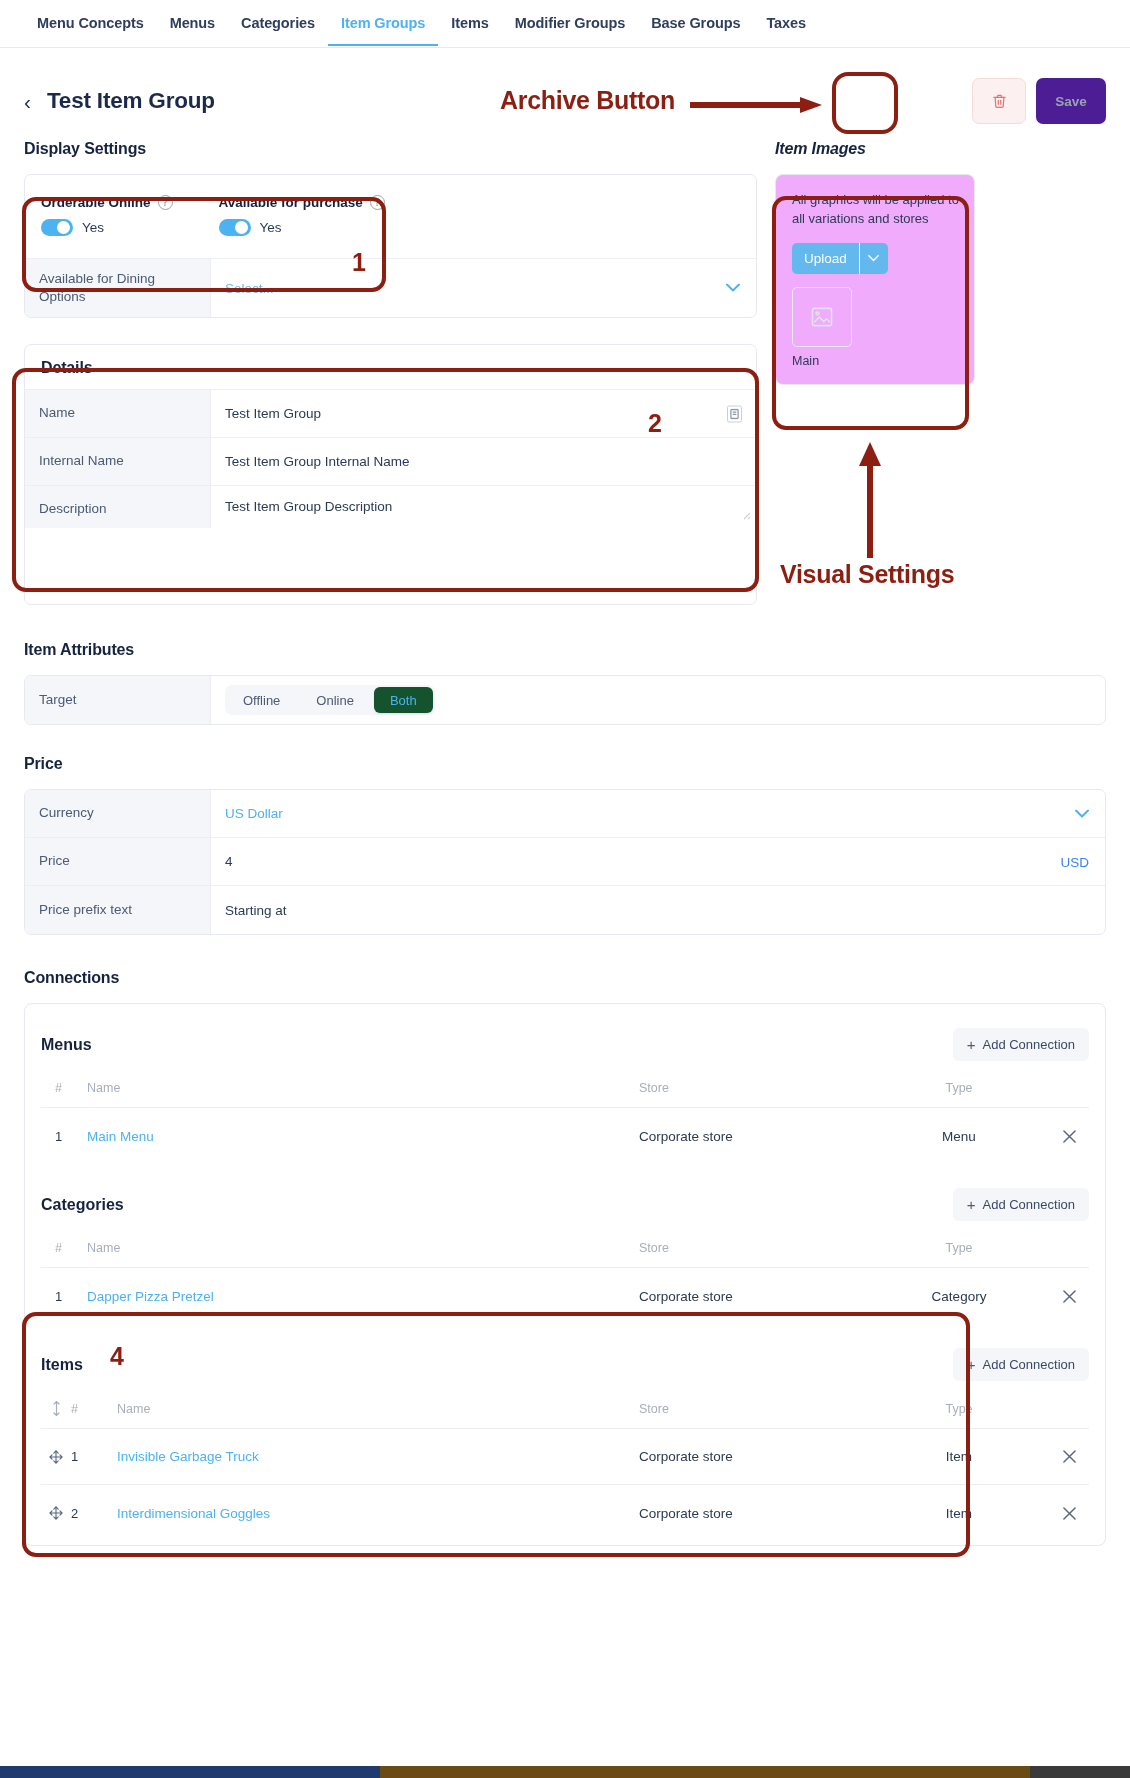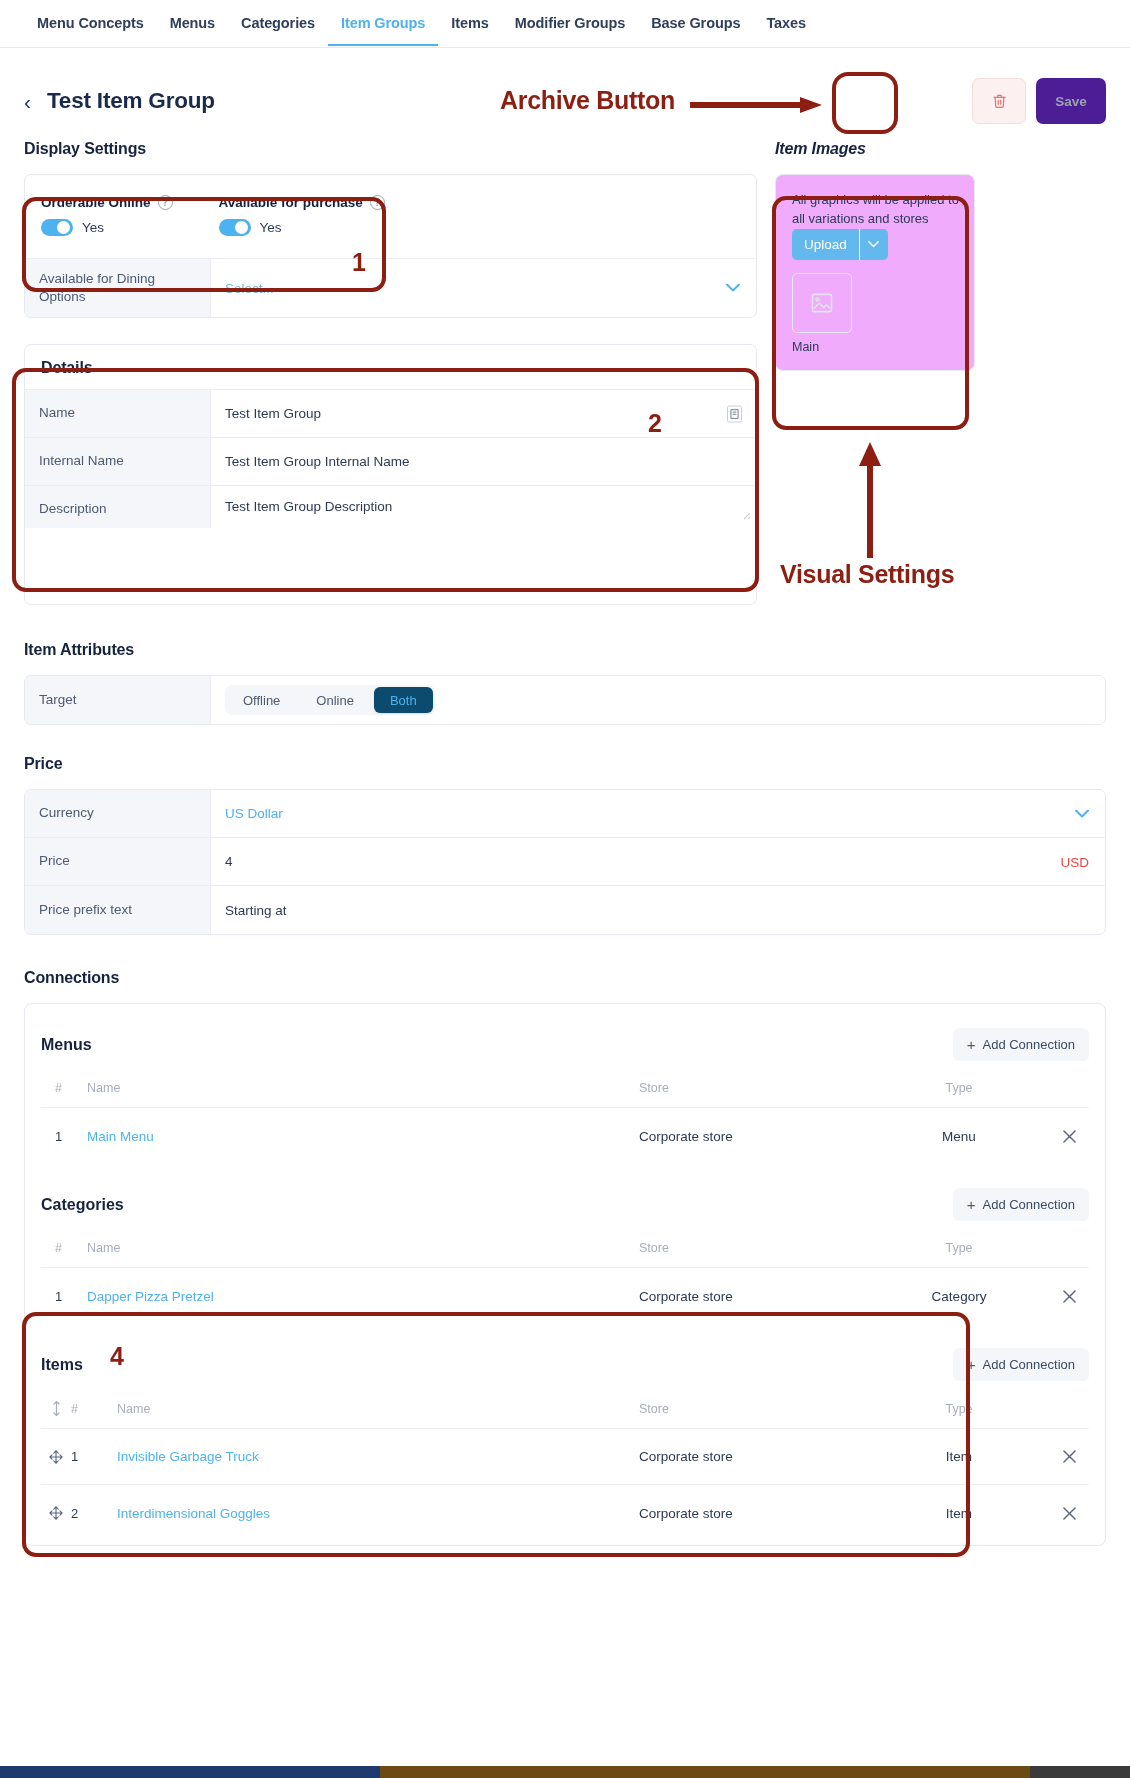--- a/index.html
+++ b/index.html
@@ -156,21 +156,21 @@
     background:#fff;
   }
 
   
   .imgbox {
     border: 1px solid #e6e9ef; border-radius: 8px;
     padding: 16px 15px 16px 16px;
     background: #f0abfc;
   }
   .imgnote { font-size: 13px; color: #2b3a55; line-height: 1.45; font-weight:400; }
-  .upload-group { display: flex; width: 110px; }
+  .upload-group { display: flex; margin-top: 14px; width: 110px; }
   .upload-btn {
     background: #63b8ee; color: #fff; font-size: 13.5px;
     padding: 8px 12px; border-radius: 5px 0 0 5px; cursor: pointer;
     border-right: 1px solid #fff;
   }
   .upload-caret {
     background: #63b8ee; color: #fff; width: 28px;
     border-radius: 0 5px 5px 0; display:flex; align-items:center;
     justify-content:center; cursor:pointer; font-size: 11px;
   }
@@ -184,33 +184,33 @@
   
   .segmented {
     display: inline-flex; background: #f4f6f9; border-radius: 7px;
     padding: 0; overflow: hidden; height: 30px; align-items: stretch;
   }
   .seg {
     font-size: 13px; color: #4c5a72; padding: 0 18px;
     display: flex; align-items: center; cursor: pointer;
   }
   .seg.active {
-    background: #0c4a6e; color: #4db2f0; border-radius: 6px;
+    background: #14532d; color: #4db2f0; border-radius: 6px;
     box-shadow: 0 1px 2px rgba(16,24,40,.10);
     margin: 2px 2px; padding: 0 16px;
   }
   .fvalue.seg-cell { padding: 9px 14px; }
 
   .chev {
     position: absolute; right: 16px; top: 50%; transform: translateY(-50%);
     color: #4db2f0; font-size: 13px;
   }
   .usd-right {
     position: absolute; right: 16px; top: 50%; transform: translateY(-50%);
-    font-size: 13.5px; color: #ef4444;
+    font-size: 13.5px; color: #3b82f6;
   }
 
   
   .conn-card {
     border: 1px solid #e6e9ef; border-radius: 8px; background: #fff;
     padding: 0 16px;
   }
   .conn-block { padding: 24px 0 0 0; }
   .conn-head { display: flex; align-items: center; }
   .conn-title { font-size: 16px; font-weight: 700; color:#16233f; }

